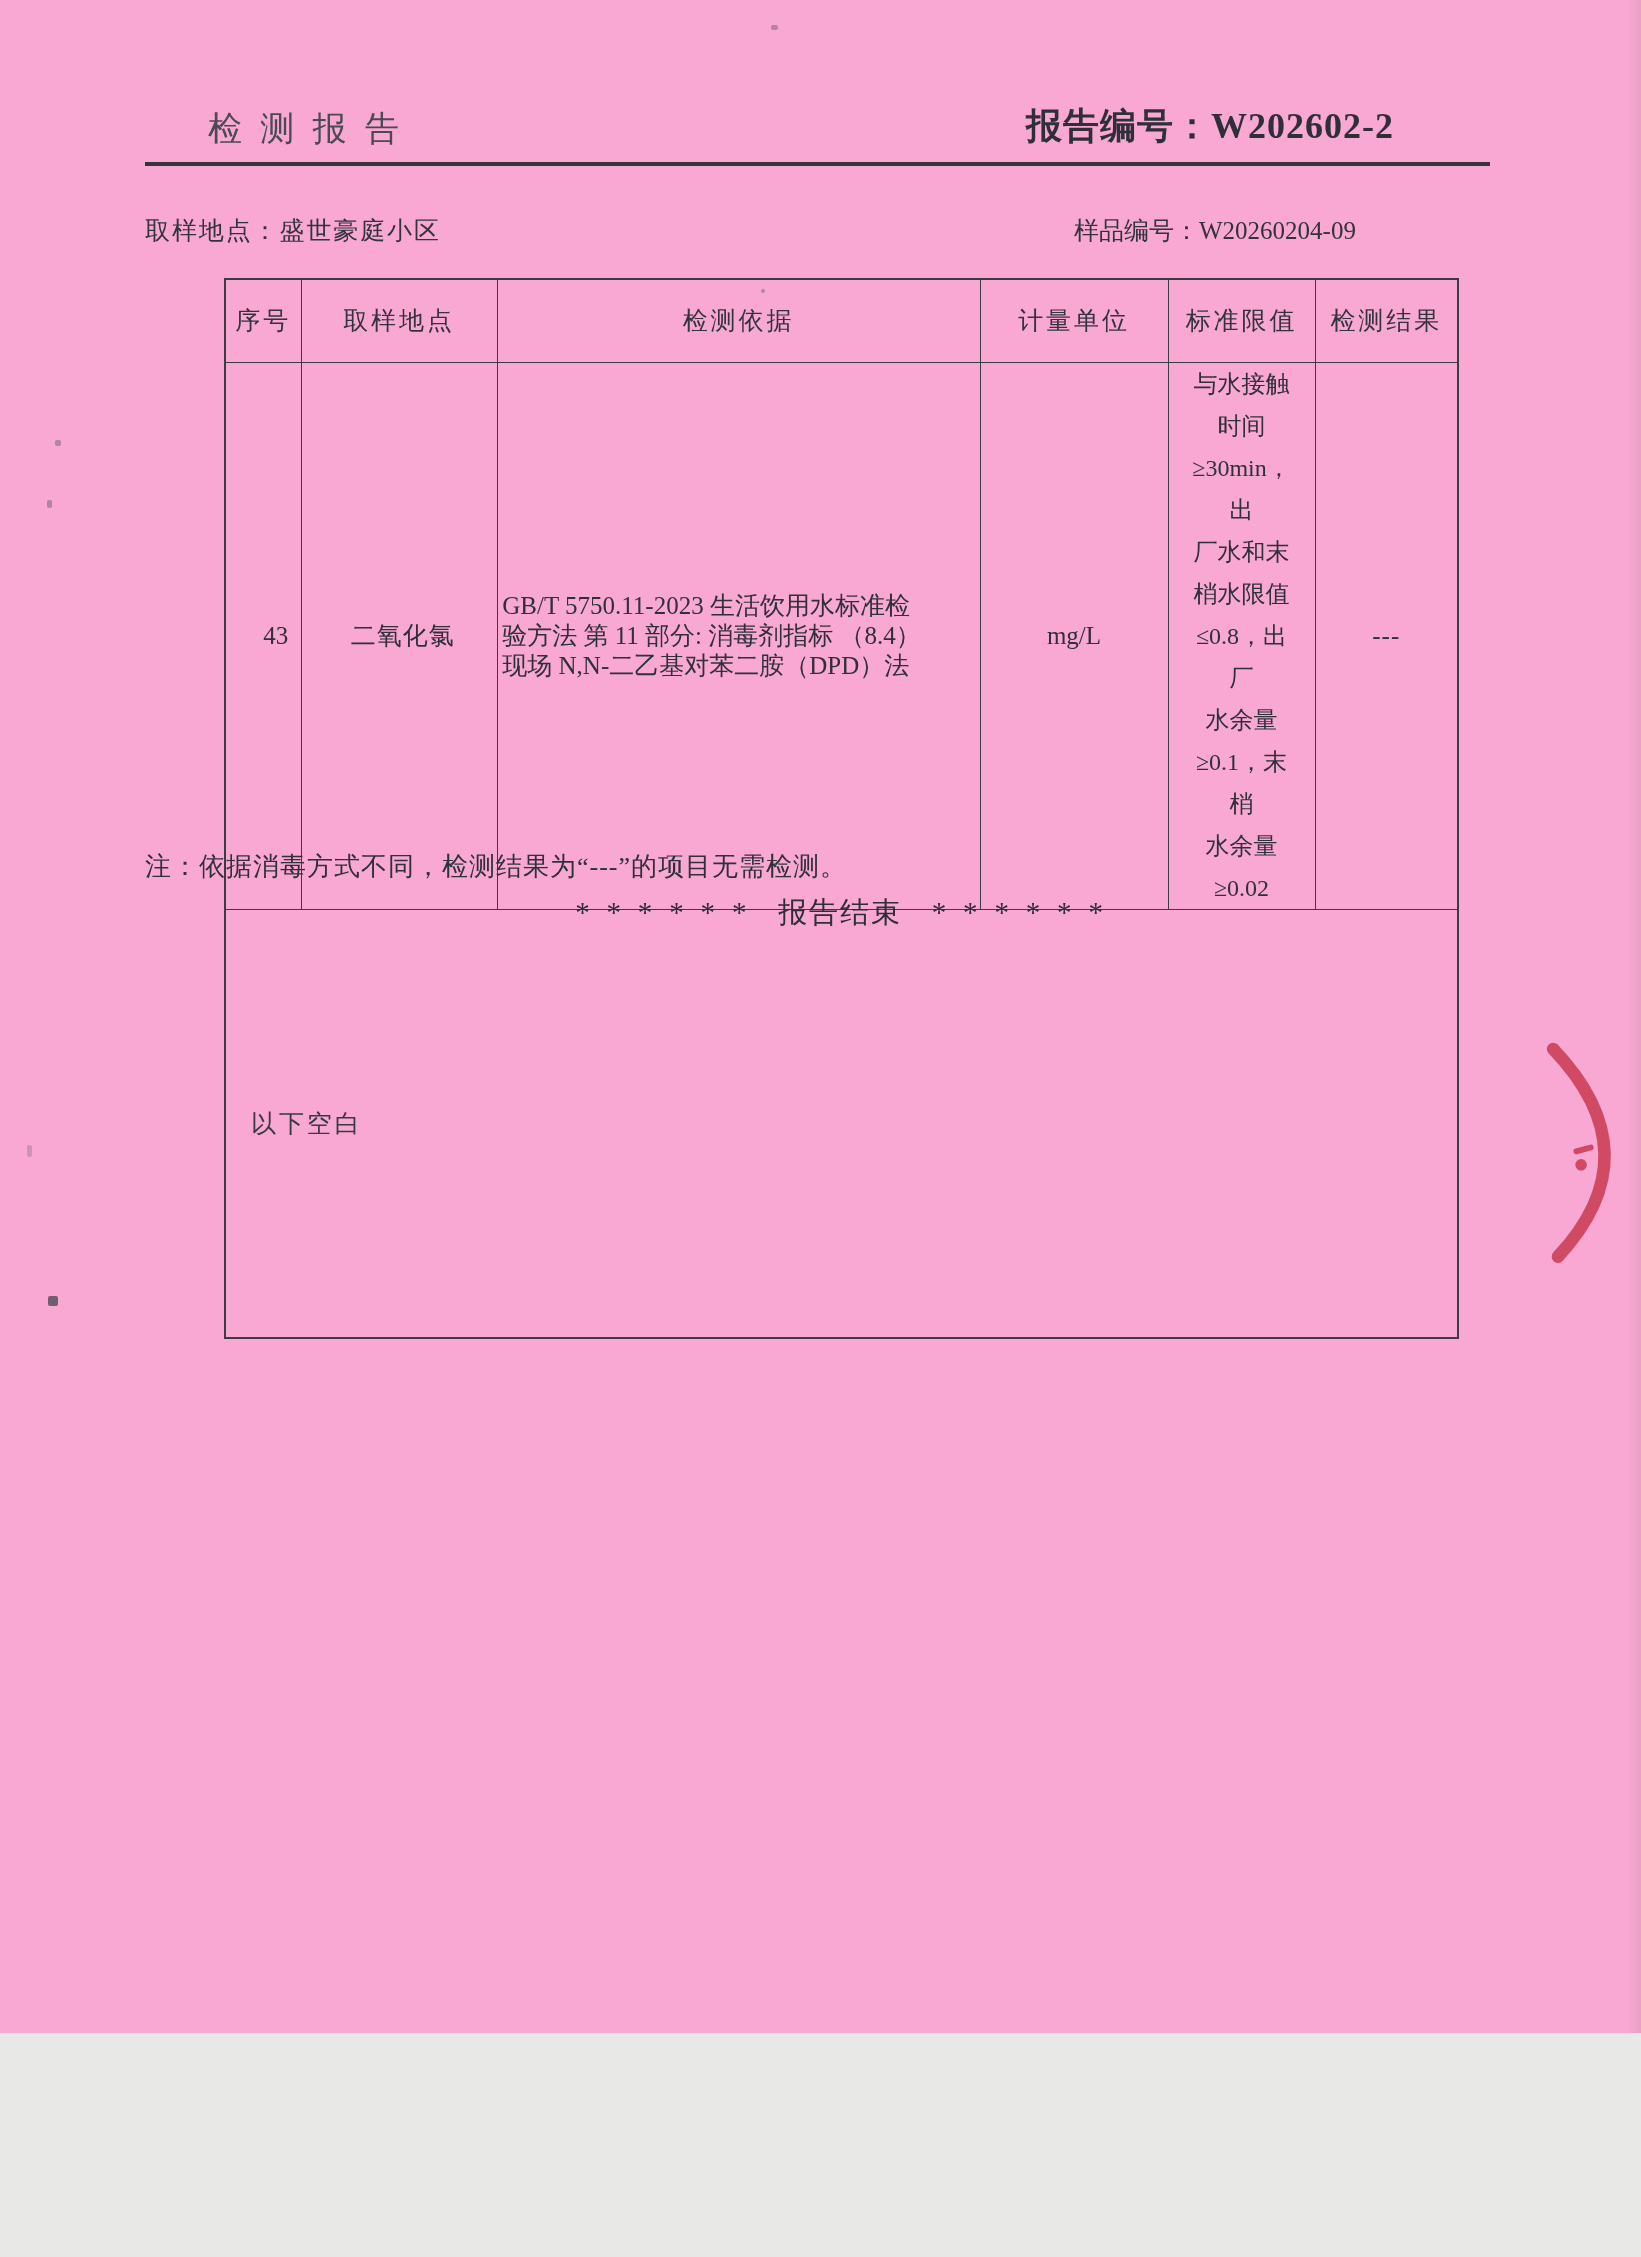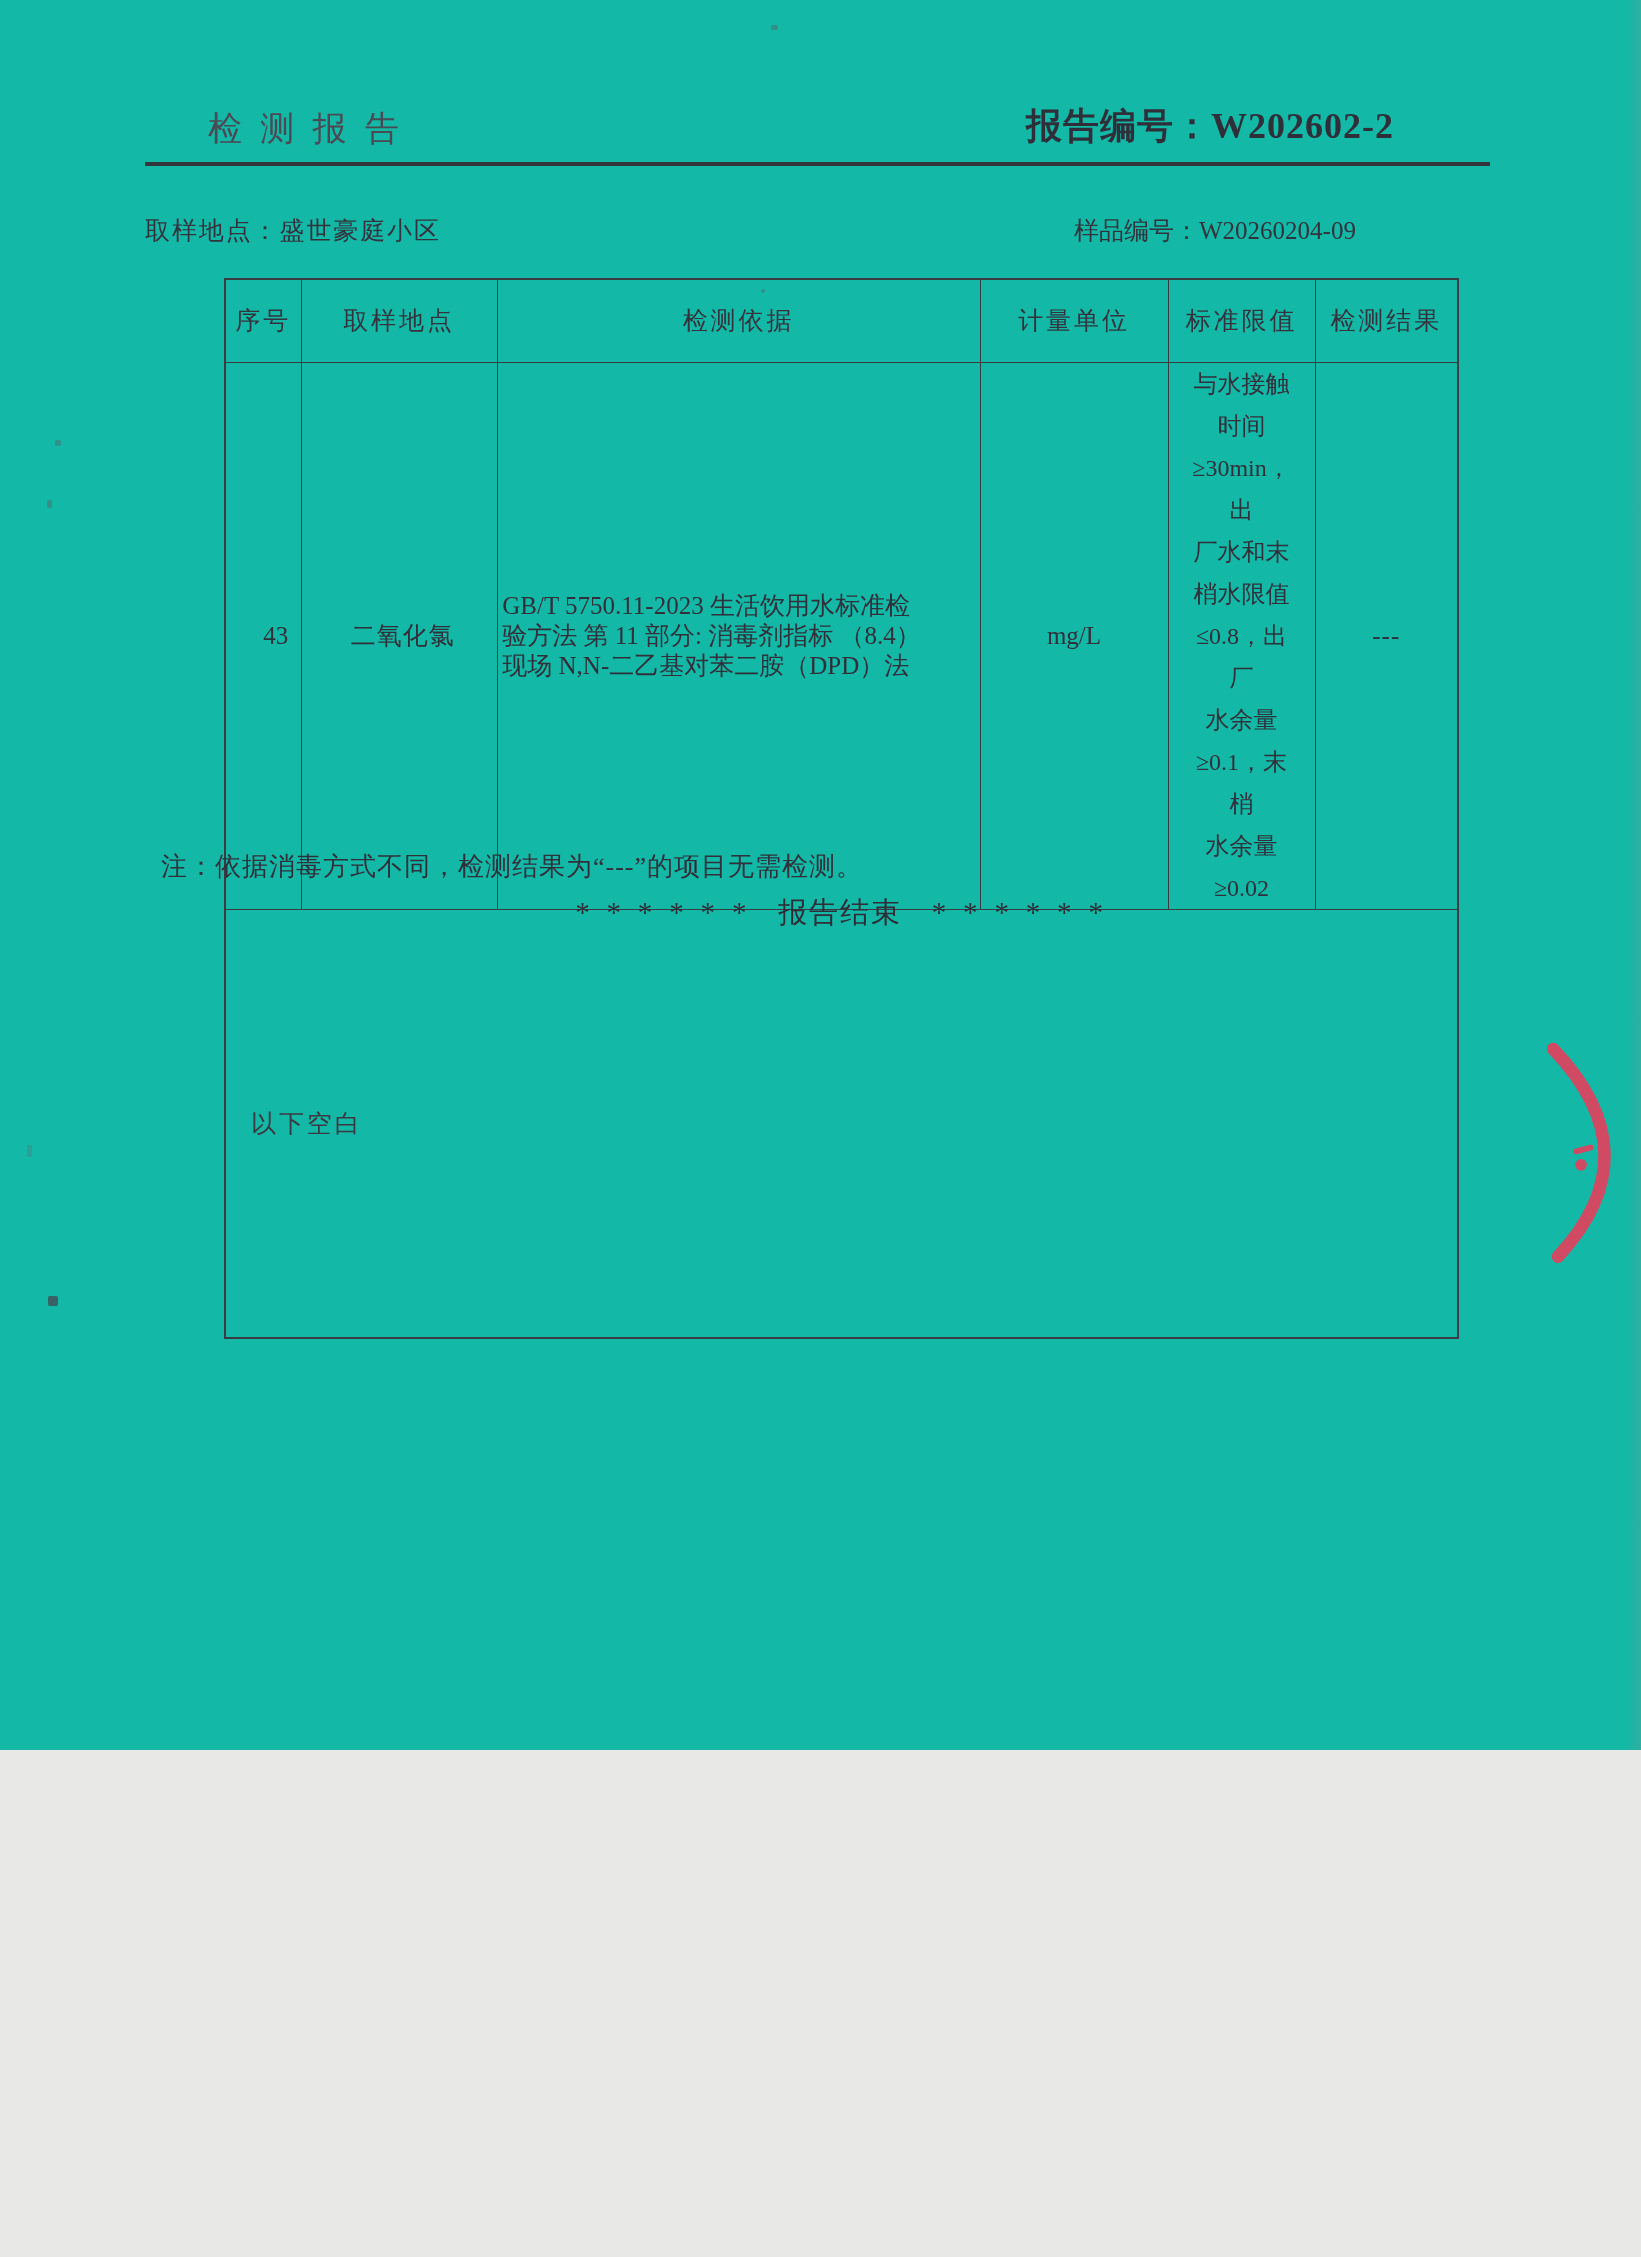--- a/index.html
+++ b/index.html
@@ -1,21 +1,21 @@
 <!DOCTYPE html>
 <html><head>
 <meta charset="utf-8">
 <style>
   * { margin:0; padding:0; box-sizing:border-box; }
   html,body { background:#e8e8e6; }
   .sheet {
     position:relative;
-    width:1641px; height:1750px;
+    width:1641px; height:2033px;
     margin:0 auto;
-    background:#14b8a6;
+    background:#f9a8d4;
     font-family:"Liberation Serif","DejaVu Serif",serif;
     color:#343440;
     overflow:hidden;
   }
   
   .sheet::after {
     content:""; position:absolute; top:0; right:0; width:15.4px; height:100%;
     background:linear-gradient(to right, rgba(0,0,0,0), rgba(150,140,142,0.20));
     pointer-events:none;
   }
@@ -67,21 +67,21 @@
     white-space:pre-line;
   }
   td.c-result { text-align:center; letter-spacing:1px; }
   td.blank-row {
     height:81px; text-align:left; padding-left:25px;
     letter-spacing:2.9px; color:#3a3a45;margin-left:32px;
   }
 
   .note-line {
     position:absolute; left:145px; top:849px;
-    font-size:26px; color:#30303b; letter-spacing:1px;margin-left:16px;
+    font-size:26px; color:#30303b; letter-spacing:1px;
   }
   .report-end {
     position:absolute; left:0; top:893px; width:1680px;
     text-align:center; font-size:29px; color:#2e2e38;
     white-space:pre; word-spacing:5.8px; letter-spacing:1.9px;
   }
   .page-footer {
     position:absolute; left:0; top:2074px; width:1655px;
     text-align:center; font-size:24px; color:#3a414b;
     white-space:pre; letter-spacing:1.9px;

